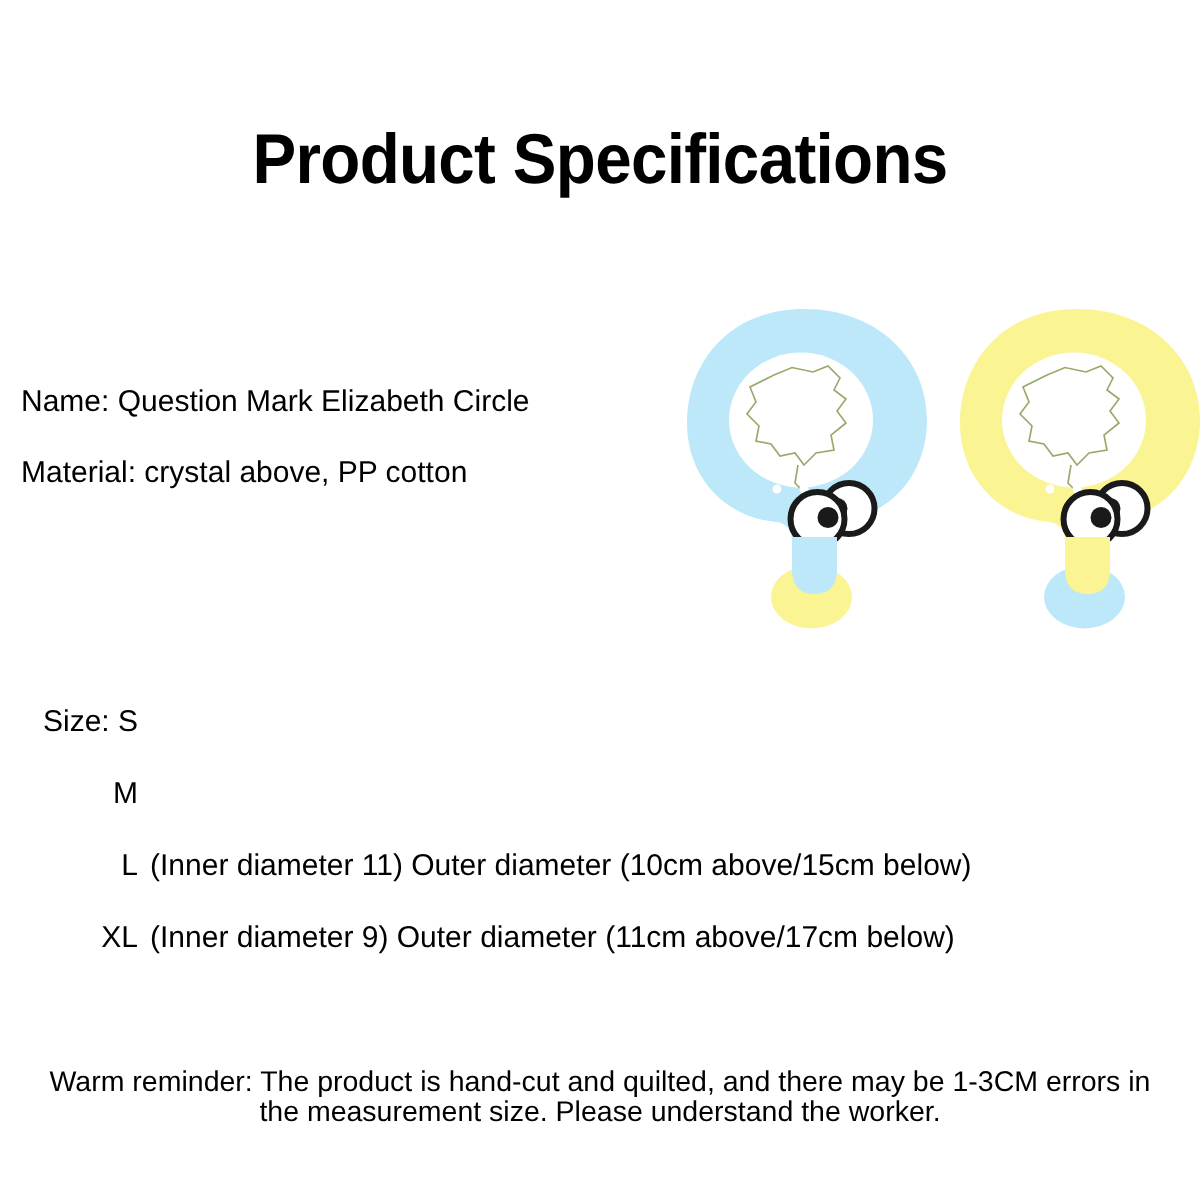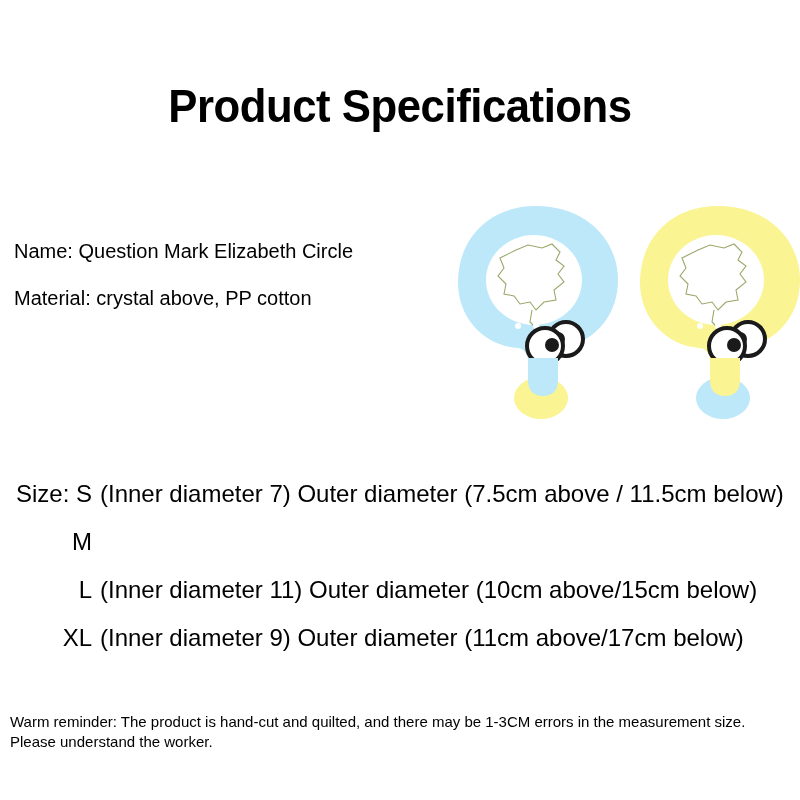--- a/index.html
+++ b/index.html
@@ -29,59 +29,60 @@
     line-height: 1;
     transform: scaleX(0.93);
     transform-origin: center center;
     white-space: nowrap;
   }
 
   
   .attrs {
     position: absolute;
     left: 14px;
-    top: 228px;
+    top: 245px;
     width: 440px;
   }
   .attr-line {
     font-size: 20px;
     line-height: 47px;
     white-space: nowrap;
   }
 
   
   .sizes {
     position: absolute;
     left: 14px;
     top: 470px;
     width: 780px;
   }
   .size-row {
     display: flex;
-    align-items: center;
+    align-items: flex-start;
     height: 48px;
     white-space: nowrap;
-    font-size: 24px;
+    font-size: 20px;
   }
   .size-label {
     width: 78px;
     text-align: right;
     flex: 0 0 78px;
   }
   .size-spec {
     padding-left: 8px;
   }
 
   
   .reminder {
     position: absolute;
-    left: 10px;
+    left: 20px;
     top: 712px;
     width: 760px;
-    font-size: 15px;
+    text-align: center;
+    font-size: 19px;
     line-height: 20px;
   }
 
   
   .figures {
     position: absolute;
     left: 440px;
     top: 198px;
     width: 360px;
     height: 222px;
@@ -102,21 +103,20 @@
 <div class="title">Product Specifications</div>
 
 <div class="attrs">
   <div class="attr-line">Name: Question Mark Elizabeth Circle</div>
   <div class="attr-line">Material: crystal above, PP cotton</div>
 </div>
 
 <div class="sizes">
   <div class="size-row">
     <span class="size-label">Size: S</span>
-    <span class="size-spec">(Inner diameter 7) Outer diameter (7.5cm above / 11.5cm below)</span>
   </div>
   <div class="size-row">
     <span class="size-label">M</span>
   </div>
   <div class="size-row">
     <span class="size-label">L</span>
     <span class="size-spec">(Inner diameter 11) Outer diameter (10cm above/15cm below)</span>
   </div>
   <div class="size-row">
     <span class="size-label">XL</span>

